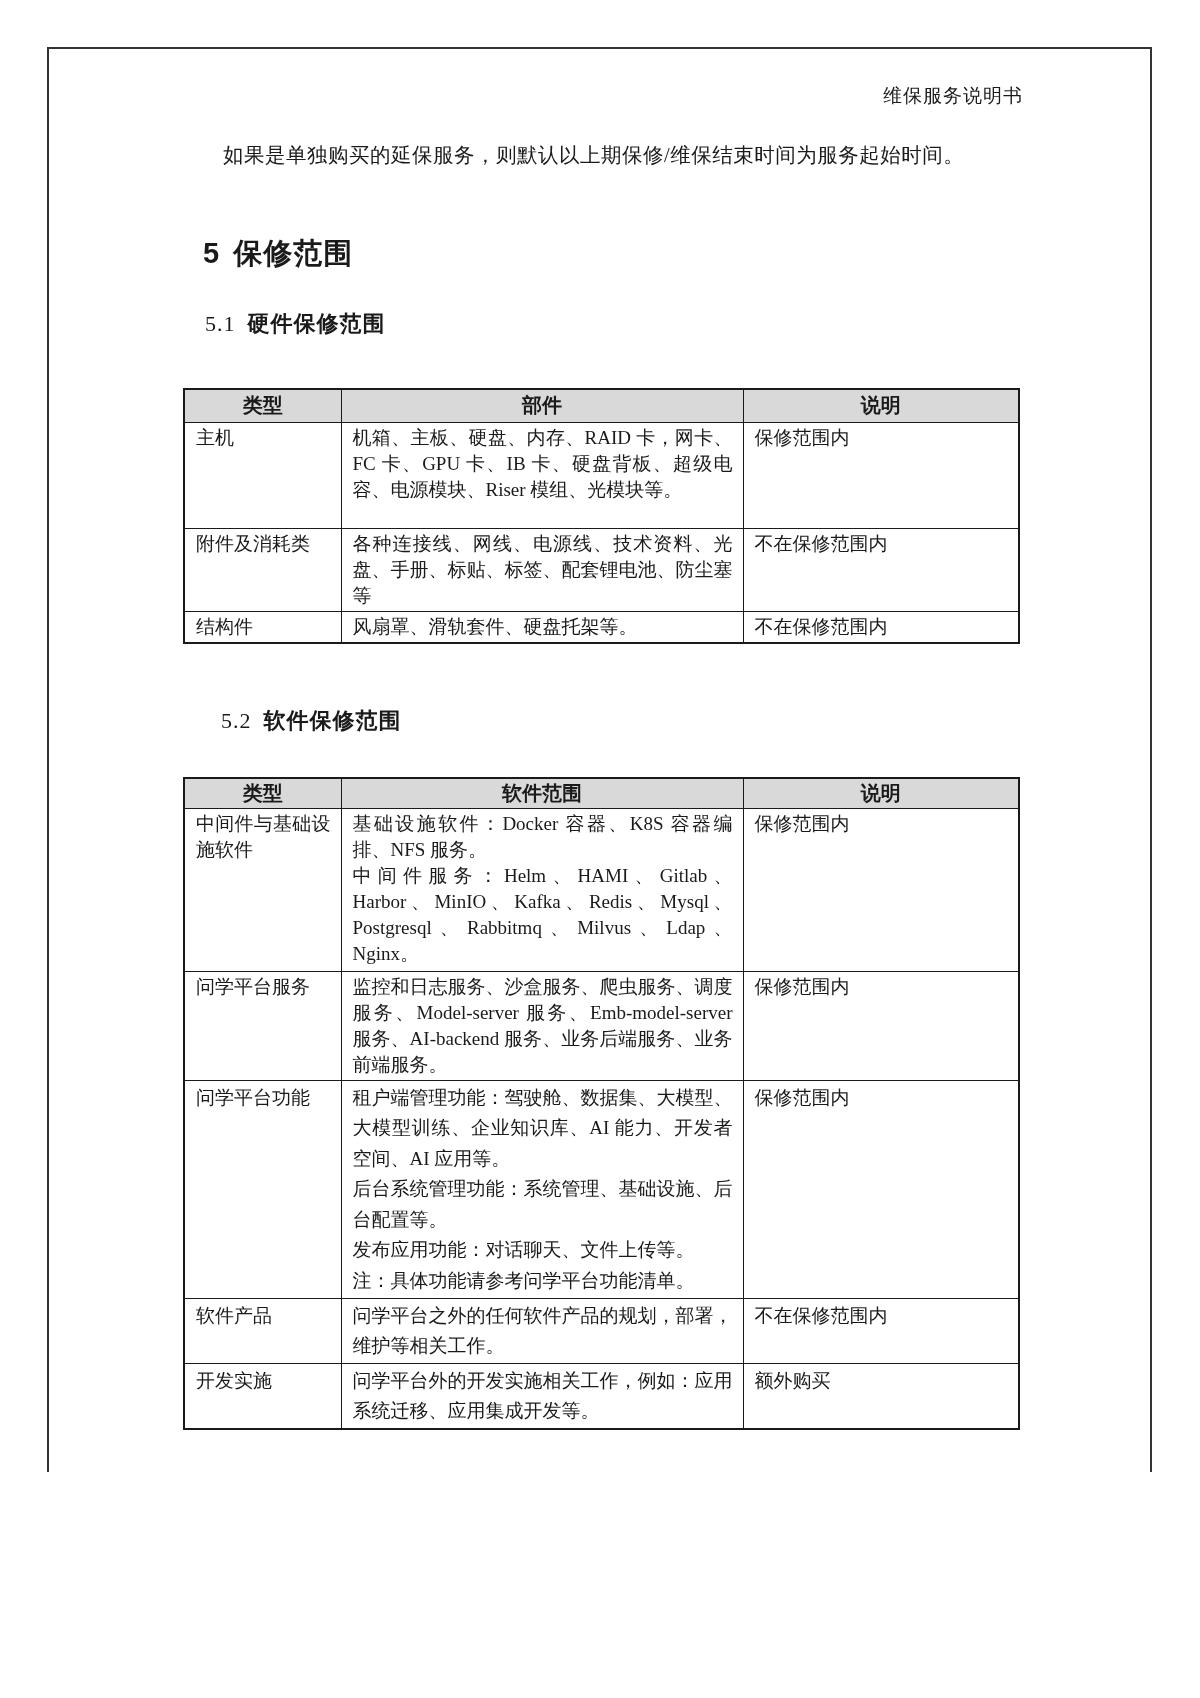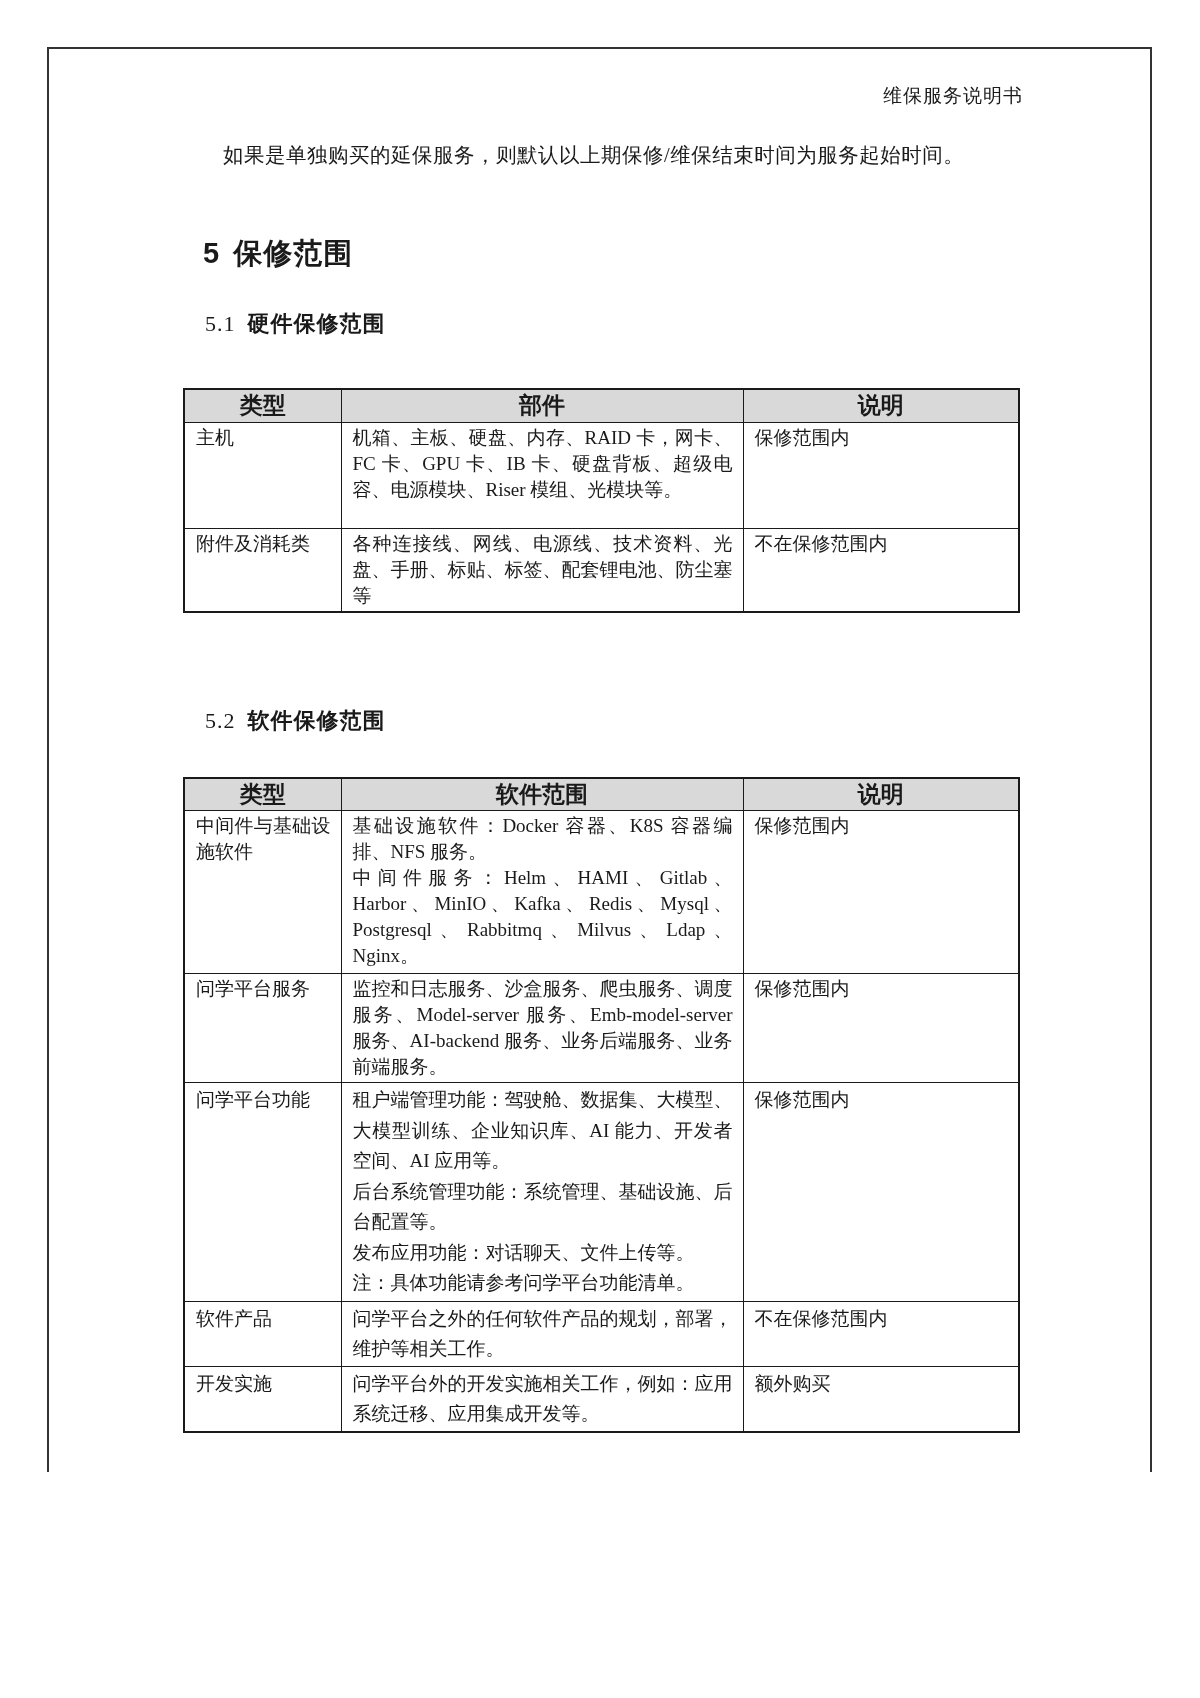--- a/index.html
+++ b/index.html
@@ -26,33 +26,33 @@
     font-weight:bold;font-size:29px;letter-spacing:1px;margin-left:20px;
   }
   .h1 .h-num{margin-right:13px;}
   .h2{
     position:absolute;left:205px;
     font-size:22px;letter-spacing:1px;
   }
   .h2 .h-num{font-family:"Liberation Serif","DejaVu Serif",serif;margin-right:12px;}
   .h2 .h-txt{font-family:"Liberation Sans","DejaVu Sans",sans-serif;font-weight:bold;}
   .h2-hw{top:309px;}
-  .h2-sw{top:706px;}
+  .h2-sw{top:706px;margin-left:16px;}
   table.doc-table{
     position:absolute;left:183px;width:835px;
     border-collapse:collapse;table-layout:fixed;
     border:2px solid #1a1a1a;
     font-size:19px;
   }
   .t-hw{top:388px;}
   .t-sw{top:777px;}
   .doc-table th{
     background:#d9d9d9;
     font-family:"Liberation Sans","DejaVu Sans",sans-serif;
-    font-weight:bold;font-size:23px;
+    font-weight:bold;font-size:20px;
     border:1px solid #1a1a1a;
     text-align:center;vertical-align:middle;padding:0;
   }
   .doc-table td{
     border:1px solid #1a1a1a;
     vertical-align:top;
     padding:2px 10px 2px 11px;
     line-height:26px;
   }
   .cell-scope{
@@ -111,20 +111,25 @@
     <tr class="rh106">
       <td class="cell-type">主机</td>
       <td class="cell-scope">机箱、主板、硬盘、内存、RAID 卡，网卡、FC 卡、GPU 卡、IB 卡、硬盘背板、超级电容、电源模块、Riser 模组、光模块等。</td>
       <td>保修范围内</td>
     </tr>
     <tr class="rh80">
       <td class="cell-type">附件及消耗类</td>
       <td class="cell-scope">各种连接线、网线、电源线、技术资料、光盘、手册、标贴、标签、配套锂电池、防尘塞等</td>
       <td>不在保修范围内</td>
     </tr>
+    <tr class="rh31">
+      <td class="cell-type">结构件</td>
+      <td class="cell-scope">风扇罩、滑轨套件、硬盘托架等。</td>
+      <td>不在保修范围内</td>
+    </tr>
   </tbody>
     </table>
 
   <div class="h2 h2-sw">
     <span class="h-num">5.2</span><span class="h-txt">软件保修范围</span>
   </div>
 
   <table class="doc-table t-sw">
     <colgroup>
         <col style="width:157px">

